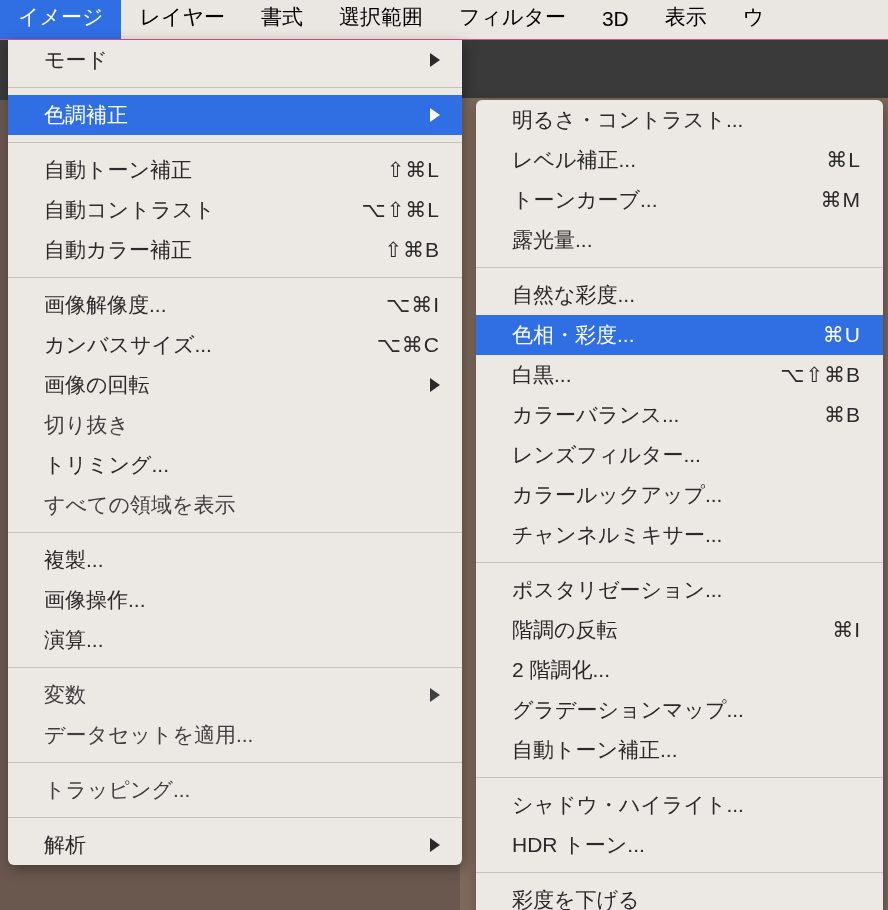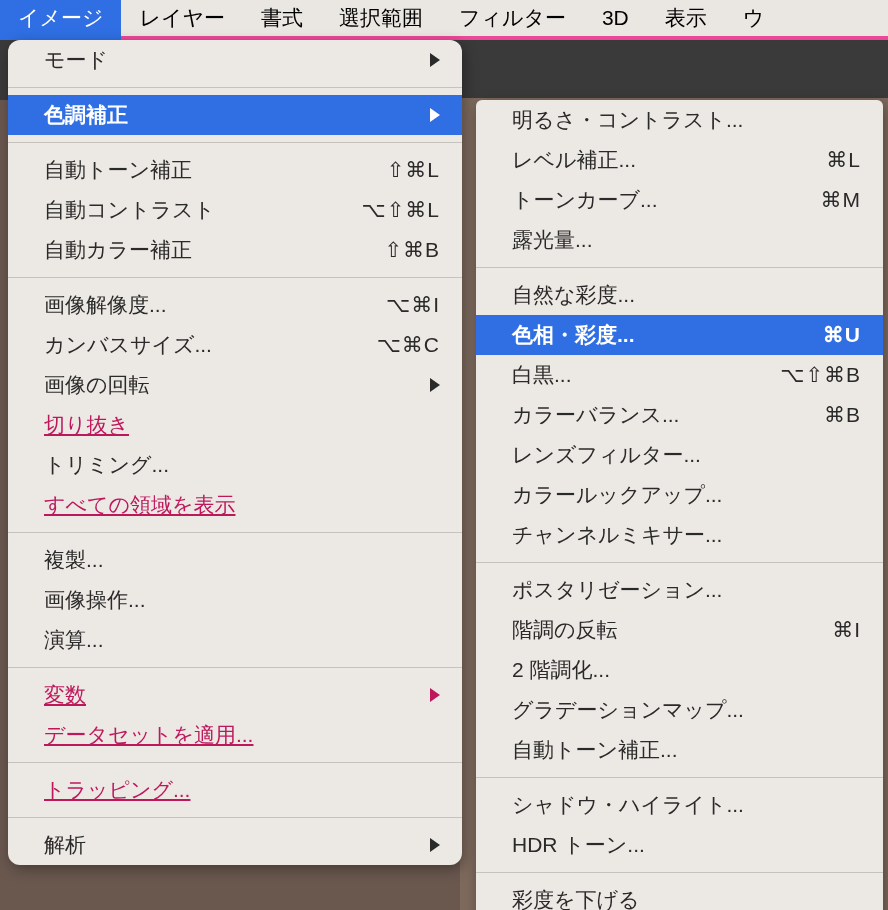--- a/index.html
+++ b/index.html
@@ -8,23 +8,23 @@
       height: 910px;
       font-family: -apple-system, "Helvetica Neue", Arial, sans-serif;
       font-size: 21px;
       background: #6a584f;
       overflow: hidden;
       position: relative;
     }
     .menubar {
       height: 40px;
       background: #eae6e2;
-      border-bottom: 4px solid #ec4899;
+      border-bottom: 1px solid #ec4899;
       display: flex;
-      align-items: center;
+      align-items: flex-end;
     }
     .menubar-item {
       padding: 8px 18px;
       display: flex;
       align-items: center;
       color: #000000;
       white-space: nowrap;
     }
     .menubar-item.active {
       background: #2f6fe3;
@@ -40,35 +40,34 @@
       left: 460px; right: 0; top: 98px; bottom: 0;
       background: #7e6a5d;
     }
     .menu {
       position: absolute;
       background: #ece8e4;
       box-shadow: 2px 4px 14px rgba(0,0,0,0.35);
       border-radius: 0 0 6px 6px;
       overflow: hidden;
     }
-    .menu.primary   { left: 8px;  top: 40px;  width: 454px; border-radius: 12px; }
+    .menu.primary   { left: 8px;  top: 40px;  width: 454px; }
     .menu.secondary { left: 476px; top: 100px; width: 407px; border-radius: 6px; }
     .menu-item {
       display: flex;
       align-items: center;
       padding: 6px 22px 6px 36px;
       position: relative;
       color: #2a2a2a;
     }
     .menu-item.highlight {
       background: #2f6fe3;
       color: #fff;
-      font-weight: bold;
-    }
-    .menu-item.disabled { color: #be185d; text-decoration: underline; }
+    }
+    .menu-item.disabled { color: #404040; }
     .menu-item .label   { flex: 1; white-space: nowrap; }
     .menu-item .shortcut {
       margin-left: 18px;
       white-space: nowrap;
       letter-spacing: 1px;
     }
     .menu-item .arrow {
       width: 0; height: 0;
       border-top: 7px solid transparent;
       border-bottom: 7px solid transparent;

